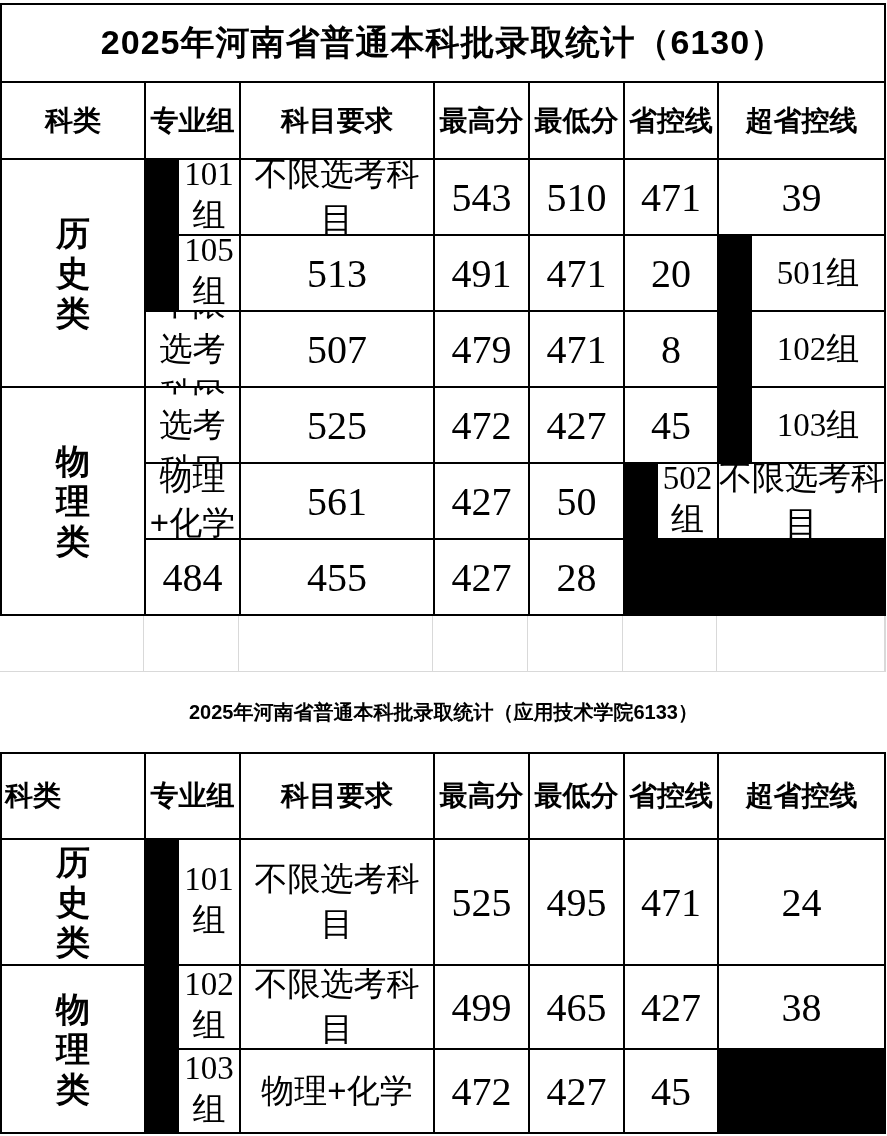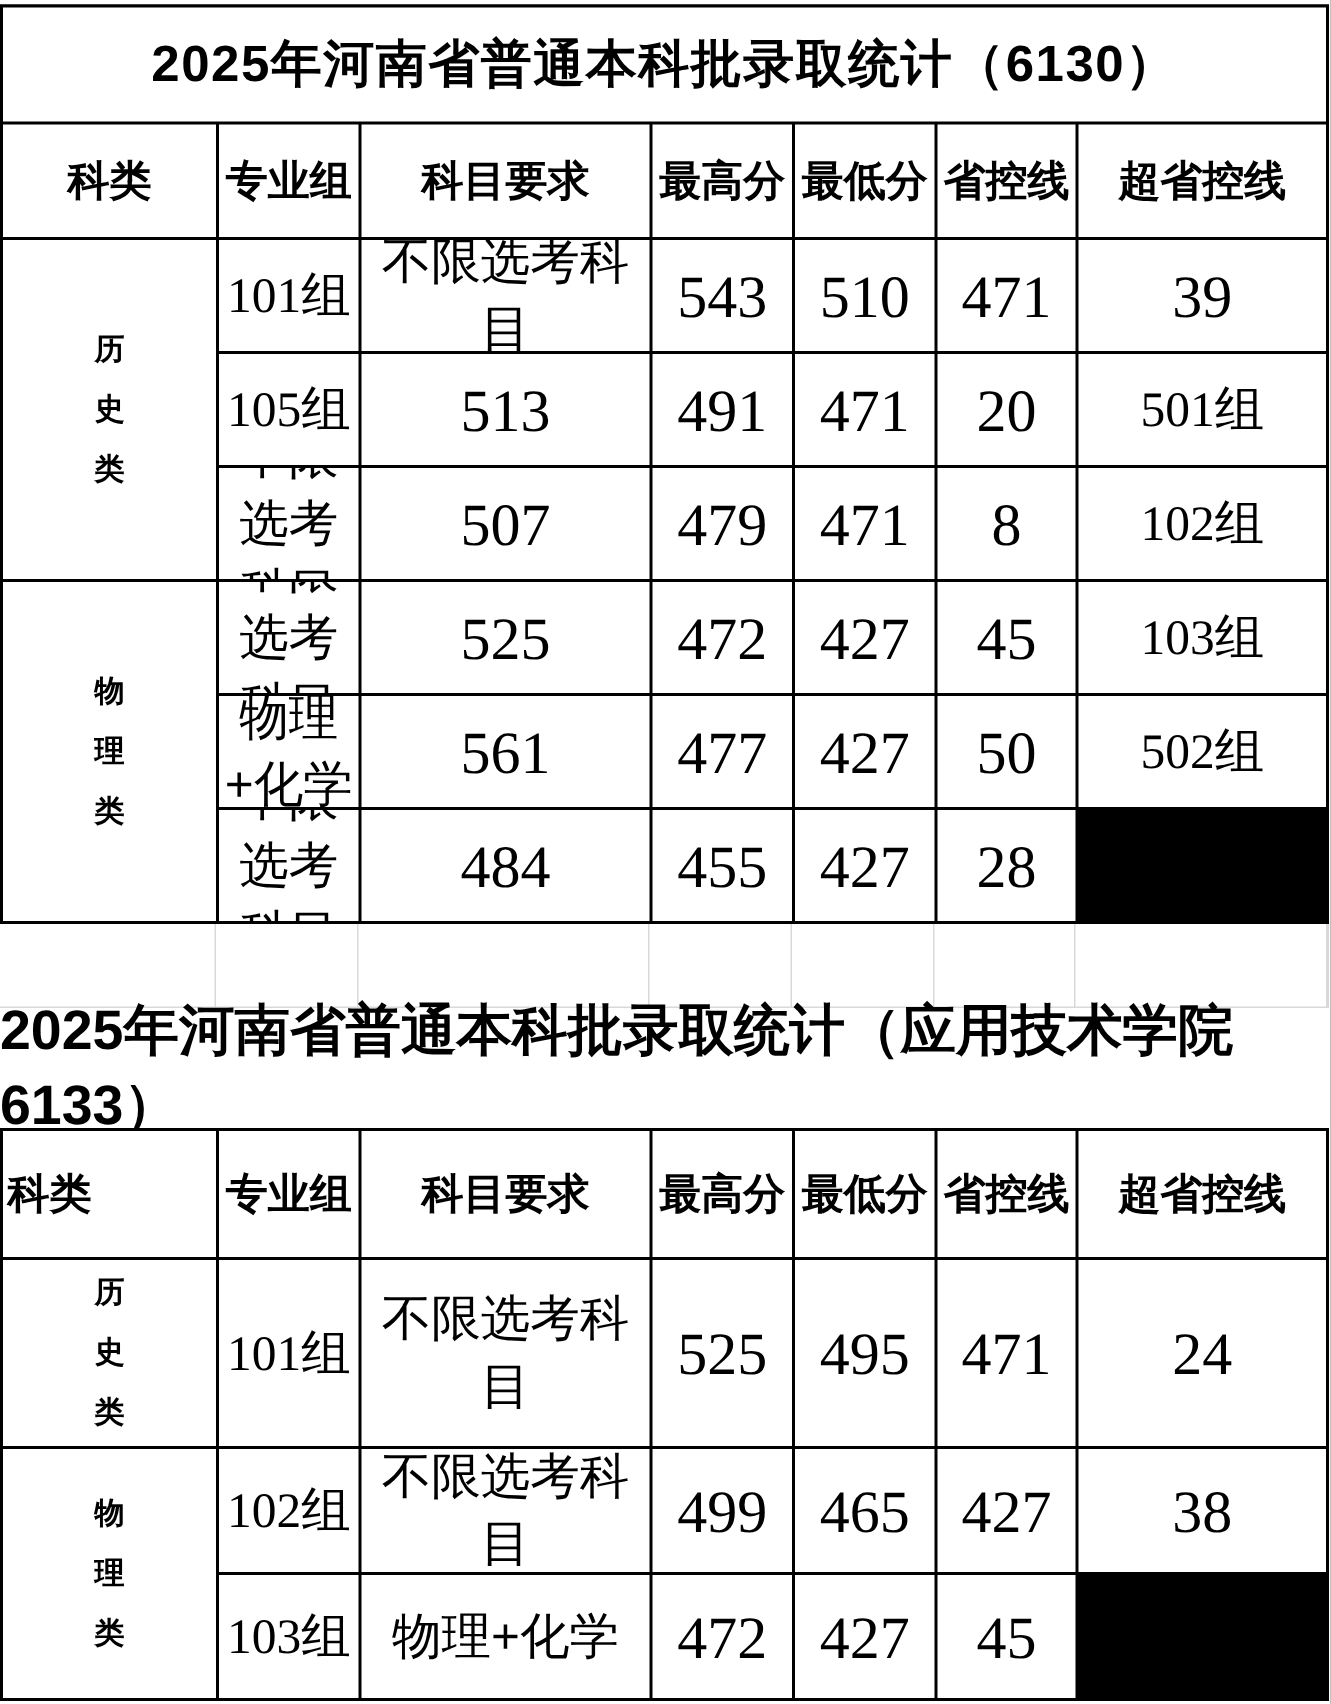--- a/index.html
+++ b/index.html
@@ -40,28 +40,29 @@
     font-size: 34px;
     letter-spacing: 1px;
   }
   .c-head { font-weight: bold; font-size: 28px; }
   .c-head.left { justify-content: flex-start; padding-left: 3px; }
 
   .c-cat { font-weight: bold; }
   .c-cat .vtxt {
     display: inline-block;
     width: 1em;
-    font-size: 20px;
+    font-size: 34px;
     line-height: 40px;
     word-break: break-all;
     text-align: right;
   }
   .c-group {
     font-family: "Liberation Serif", "DejaVu Serif", serif;
     font-size: 33px;
+    margin-left: 33px;
   }
   .c-subj { font-size: 33px; }
   .c-num {
     font-family: "Liberation Serif", "DejaVu Serif", serif;
     font-size: 40px;
   }
 
   
   .t1-cat-hist { grid-column: 1; grid-row: 3 / span 3; }
   .t1-cat-phys { grid-column: 1; grid-row: 6 / span 3; }
@@ -82,21 +83,21 @@
   .gap-strip .gcell { background: #ffffff; }
 
   
   .free-title {
     width: 887px;
     height: 80px;
     display: flex;
     align-items: center;
     justify-content: center;
     font-weight: bold;
-    font-size: 37px;
+    font-size: 20px;
     text-align: left;
   }
 </style>
 </head>
 <body>
 
 <div class="page">
   <div class="spacer-top"></div>
 
   <div class="tbl tbl-1">
@@ -140,21 +141,20 @@
     <div class="cell c-group">102组</div>
     <div class="cell c-subj">不限选考科目</div>
     <div class="cell c-num">525</div>
     <div class="cell c-num">472</div>
     <div class="cell c-num">427</div>
     <div class="cell c-num">45</div>
 
     <div class="cell c-group">103组</div>
     <div class="cell c-subj">物理+化学</div>
     <div class="cell c-num">561</div>
-    <div class="cell c-num">477</div>
     <div class="cell c-num">427</div>
     <div class="cell c-num">50</div>
 
     <div class="cell c-group">502组</div>
     <div class="cell c-subj">不限选考科目</div>
     <div class="cell c-num">484</div>
     <div class="cell c-num">455</div>
     <div class="cell c-num">427</div>
     <div class="cell c-num">28</div>
   </div>

